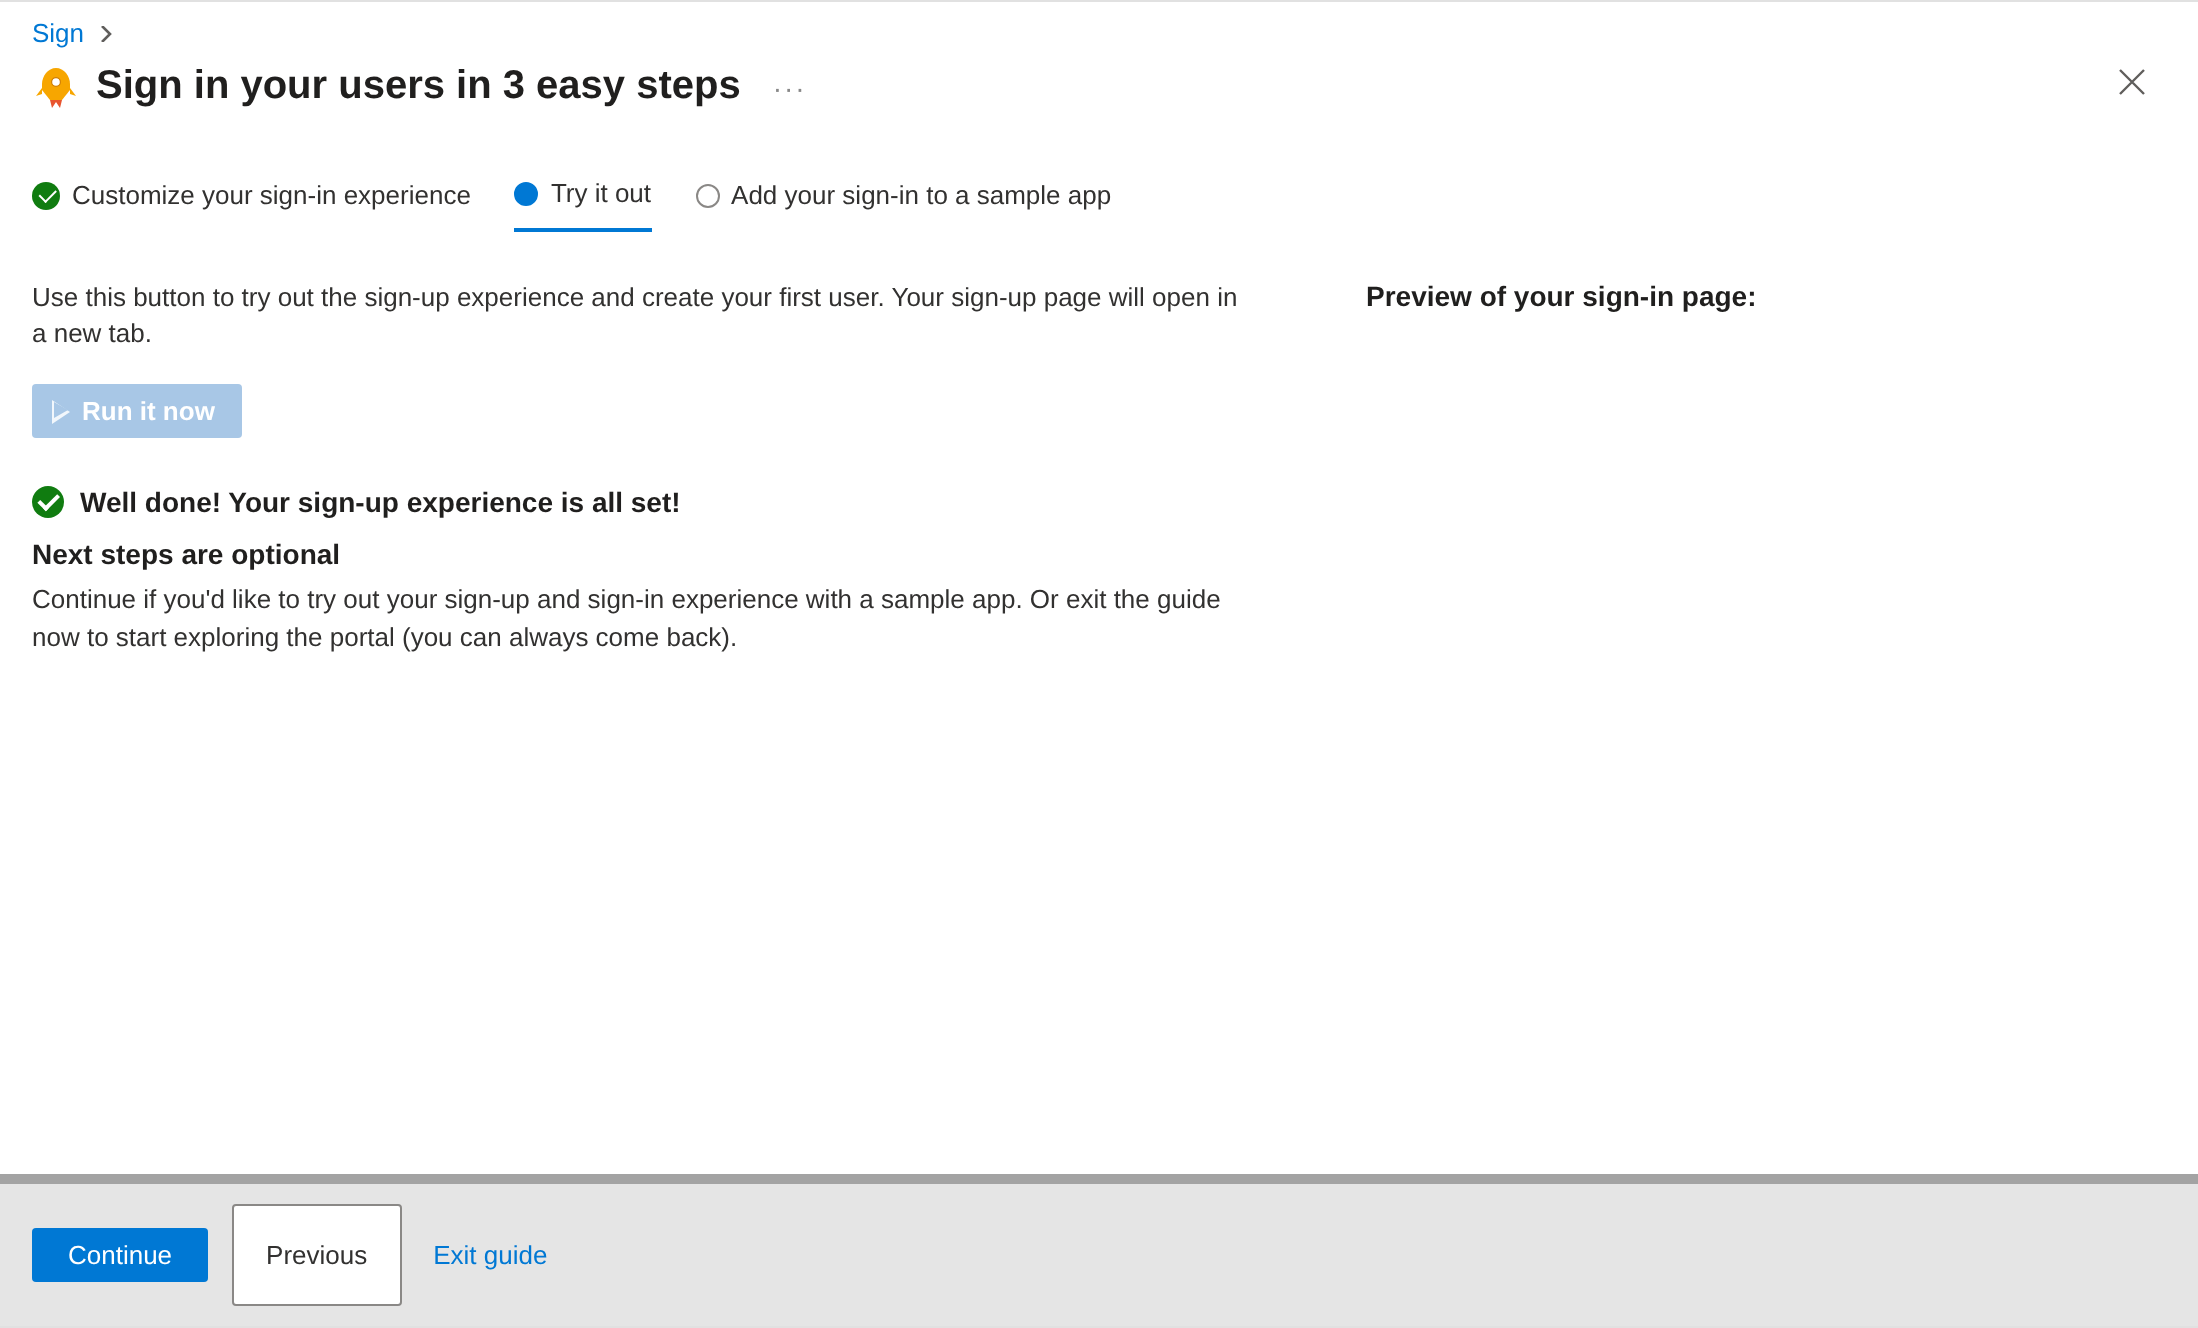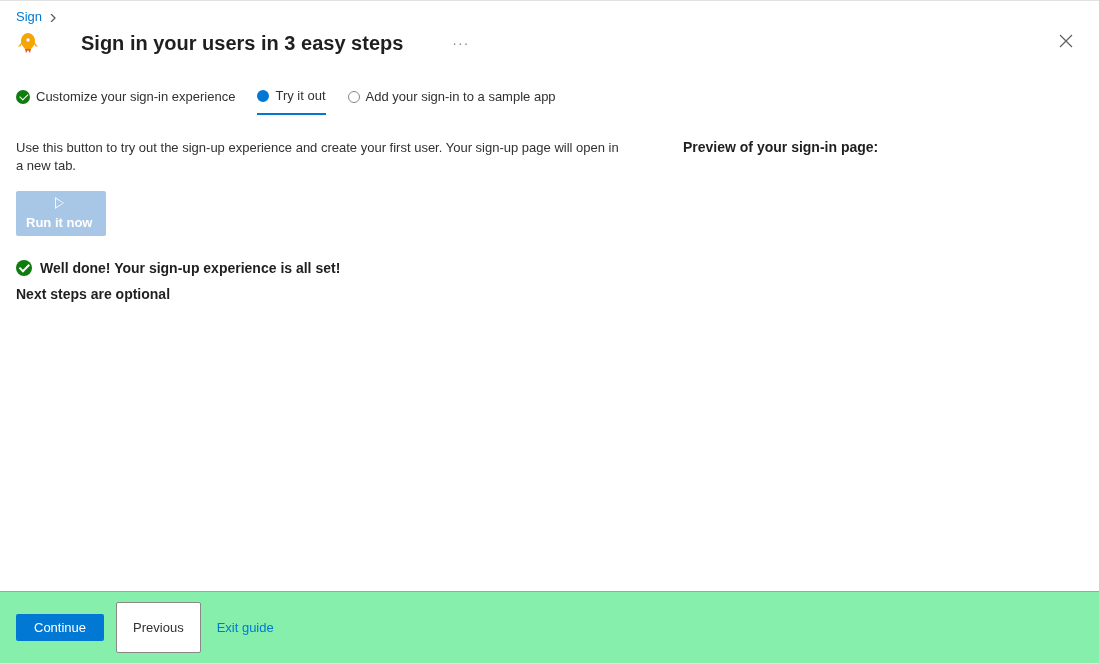--- a/index.html
+++ b/index.html
@@ -26,21 +26,20 @@
       color: #605e5c;
       margin-left: 3px;
       font-size: 11px;
       display: inline-block;
       vertical-align: middle;
     }
     .title-row {
       display: flex;
       align-items: center;
       padding: 4px 16px 2px 16px;
-      gap: 33px;
     }
     .rocket-icon {
       width: 24px;
       height: 24px;
       margin-right: 8px;
       flex-shrink: 0;
     }
     .page-title {
       font-size: 20px;
       font-weight: 600;
@@ -137,21 +136,20 @@
       gap: 6px;
       background: #a8c7e6;
       color: #ffffff;
       border: none;
       padding: 6px 14px 6px 10px;
       font-size: 13px;
       font-weight: 600;
       border-radius: 2px;
       cursor: pointer;
       margin-bottom: 24px;
-      flex-direction: column;
     }
     .run-button .play-icon {
       width: 0; height: 0;
       border-left: 9px solid rgba(255,255,255,0.85);
       border-top: 6px solid transparent;
       border-bottom: 6px solid transparent;
       position: relative;
     }
     .run-button .play-icon::after{
         content:"";
@@ -242,26 +240,26 @@
       justify-content: center;
     }
     .preview-btn-inner {
       width: 82px;
       height: 9px;
       background: #ffffff;
     }
     .footer {
       position: absolute;
       left: 0; right: 0; bottom: 0;
-      border-top: 1px solid #a3a3a3;
+      border-top: 5px solid #a3a3a3;
       padding: 10px 16px;
       display: flex;
       align-items: center;
       gap: 12px;
-      background: #86efac;
+      background: #e5e5e5;
     }
     .btn-primary {
       background: #0078d4;
       color: #fff;
       border: none;
       padding: 6px 18px;
       font-size: 13px;
       border-radius: 2px;
       cursor: pointer;
       font-weight: 400;
@@ -336,20 +334,21 @@
     <div class="body-text">Use this button to try out the sign-up experience and create your first user. Your sign-up page will open in a new tab.</div>
     <button class="run-button">
       <span class="play-icon"></span>
       <span>Run it now</span>
     </button>
     <div class="well-done-row">
       <span class="big-check"></span>
       <span class="well-done-text">Well done! Your sign-up experience is all set!</span>
     </div>
     <div class="section-heading">Next steps are optional</div>
+    <div class="body-text">Continue if you'd like to try out your sign-up and sign-in experience with a sample app. Or exit the guide now to start exploring the portal (you can always come back).</div>
   </div>
 
   <div class="right-col">
     <div class="preview-heading">Preview of your sign-in page:</div>
   </div>
 </div>
 
 <div class="footer">
   <button class="btn-primary">Continue</button>
   <button class="btn-secondary">Previous</button>

